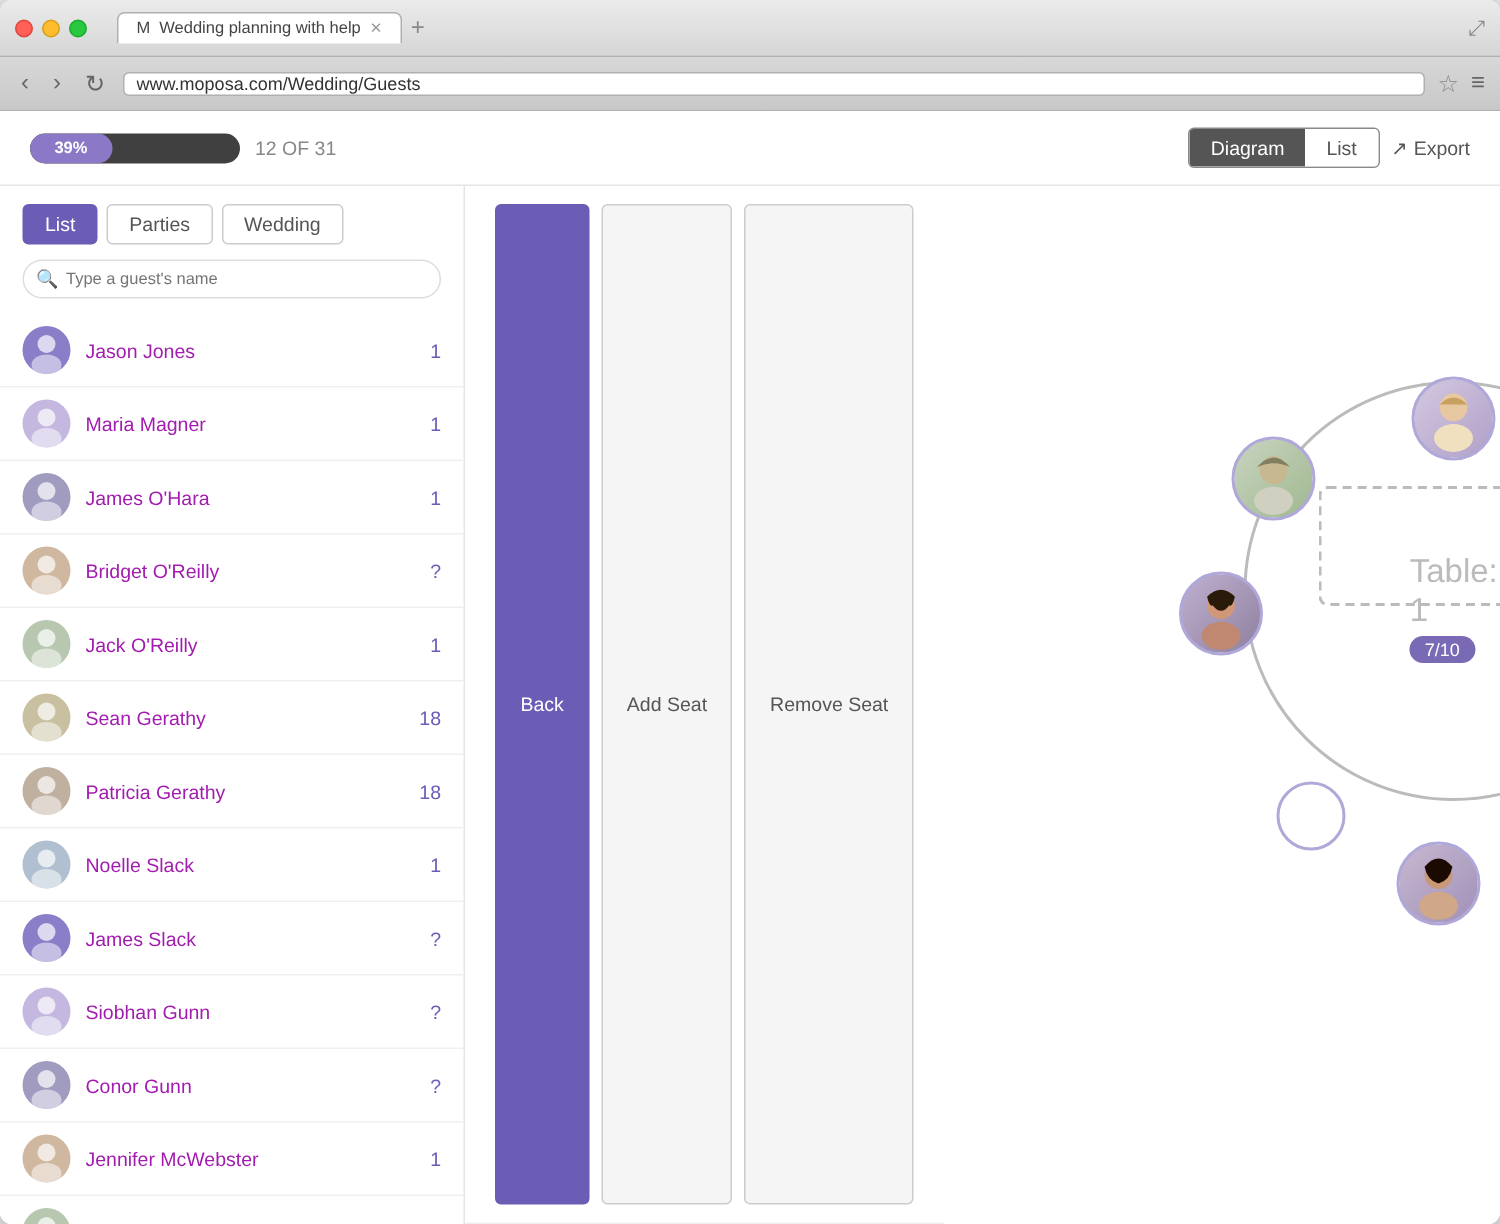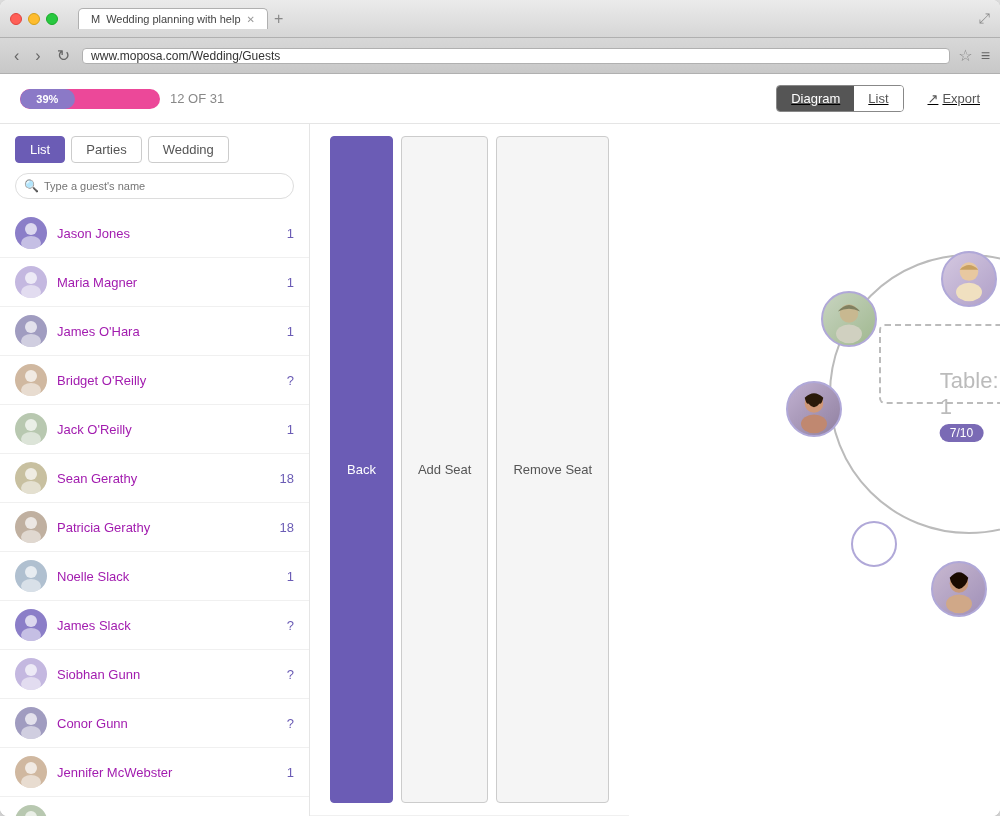--- a/index.html
+++ b/index.html
@@ -142,21 +142,21 @@
       flex-shrink: 0;
     }
     .progress-container {
       display: flex;
       align-items: center;
       gap: 10px;
     }
     .progress-bar-wrapper {
       width: 140px;
       height: 20px;
-      background: #ec4899;
+      background: #404040;
       border-radius: 11px;
       overflow: hidden;
     }
     .progress-bar-fill {
       height: 100%;
       background: #8b79c7;
       border-radius: 11px;
       display: flex;
       align-items: center;
       justify-content: center;
@@ -167,22 +167,21 @@
       font-weight: bold;
     }
     .progress-text {
       font-size: 13px;
       color: #888;
     }
     .top-bar-right {
       margin-left: auto;
       display: flex;
       align-items: center;
-      gap: 24px;
-      text-decoration: underline;
+      gap: 8px;
     }
     .view-toggle {
       display: flex;
       border: 1px solid #888;
       border-radius: 4px;
       overflow: hidden;
     }
     .view-btn {
       padding: 5px 14px;
       font-size: 13px;

